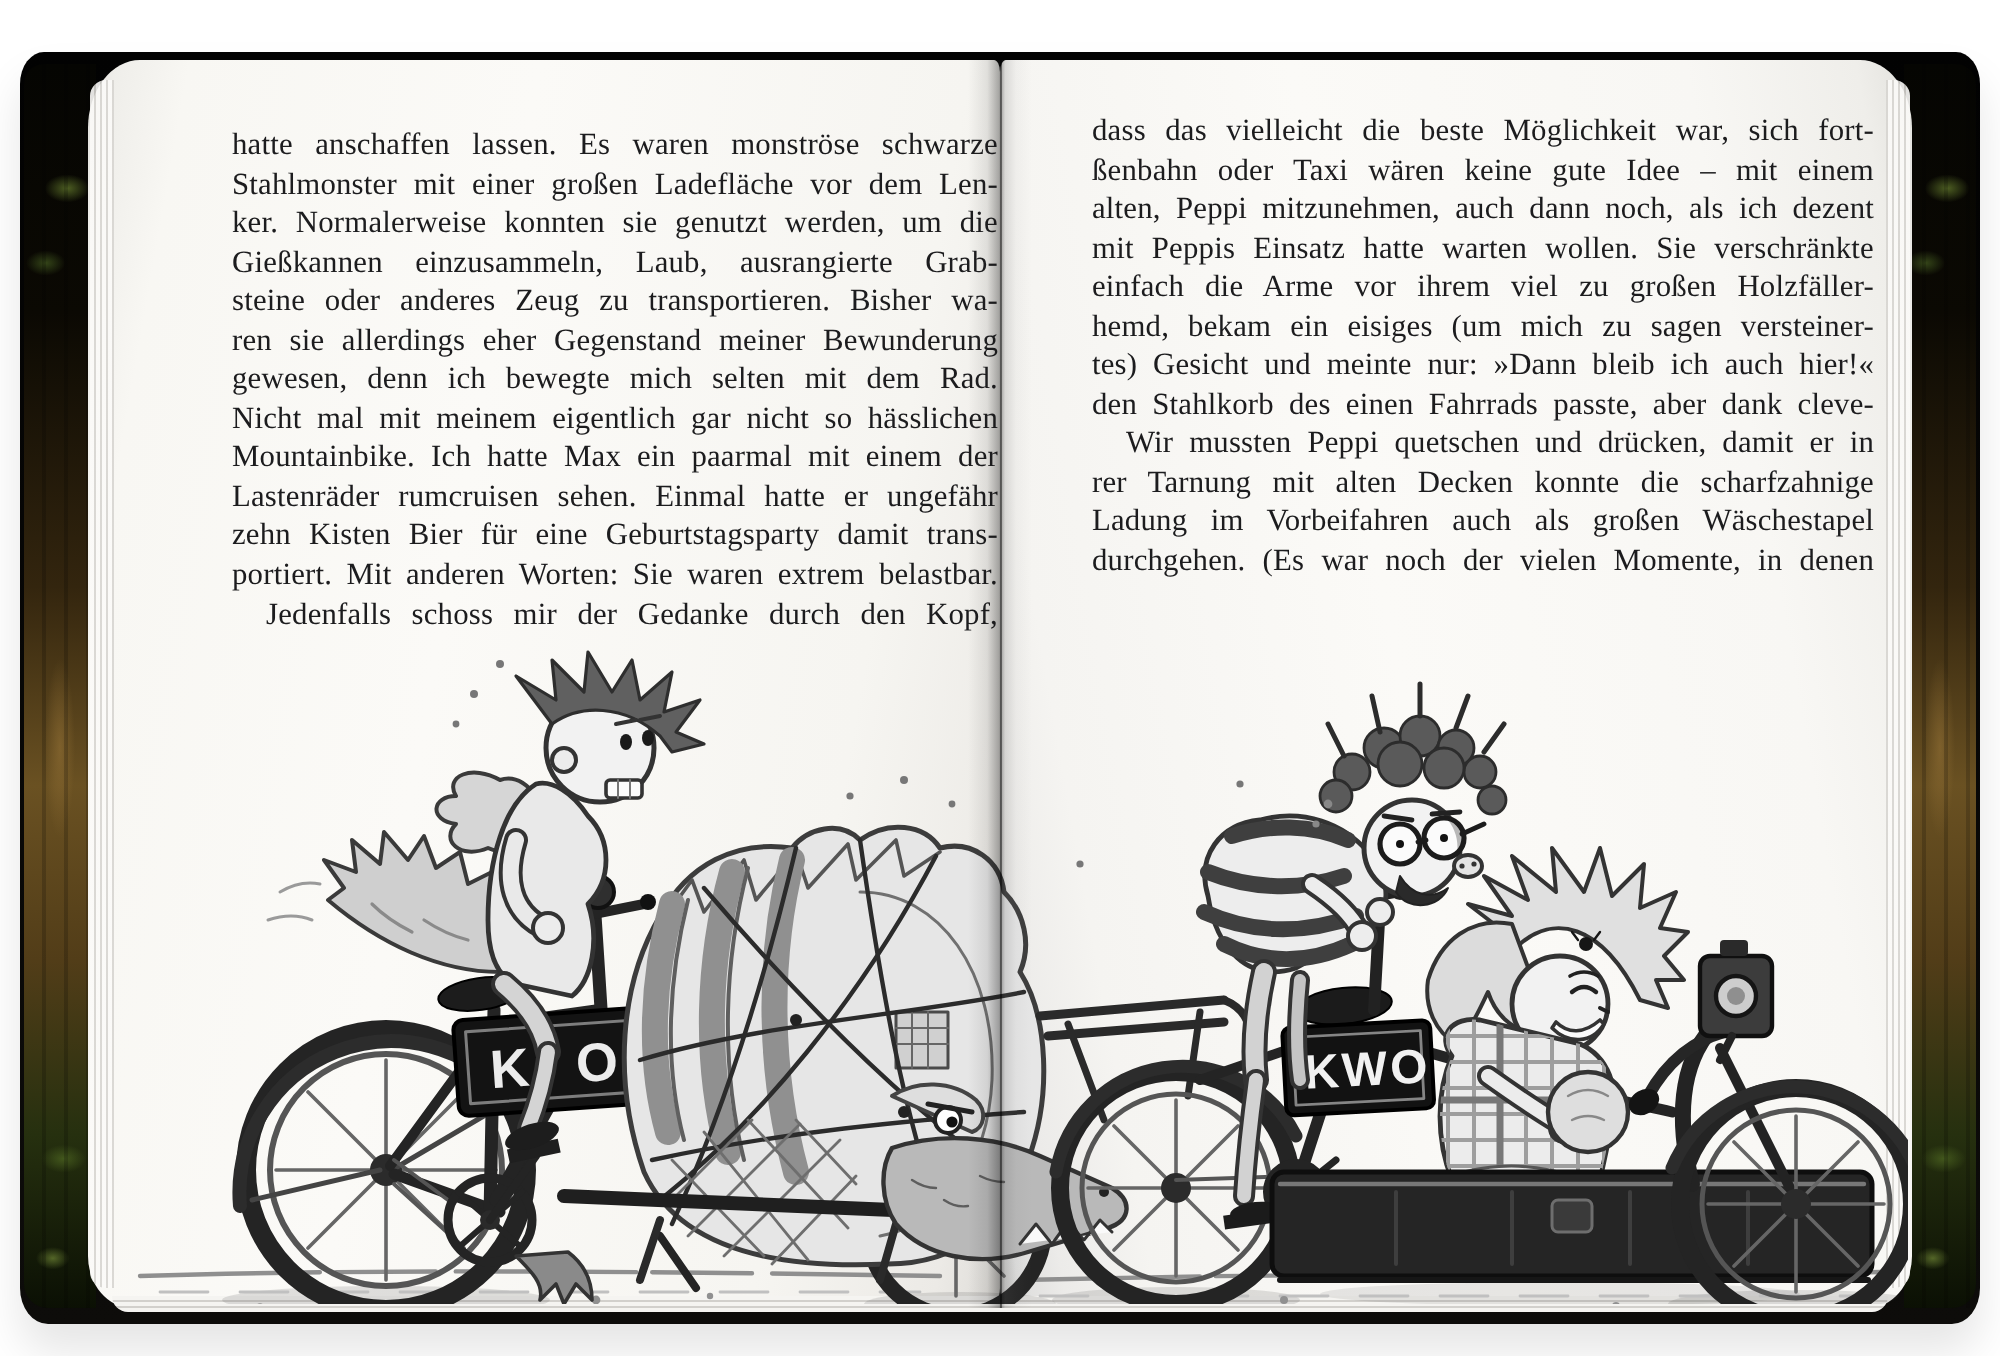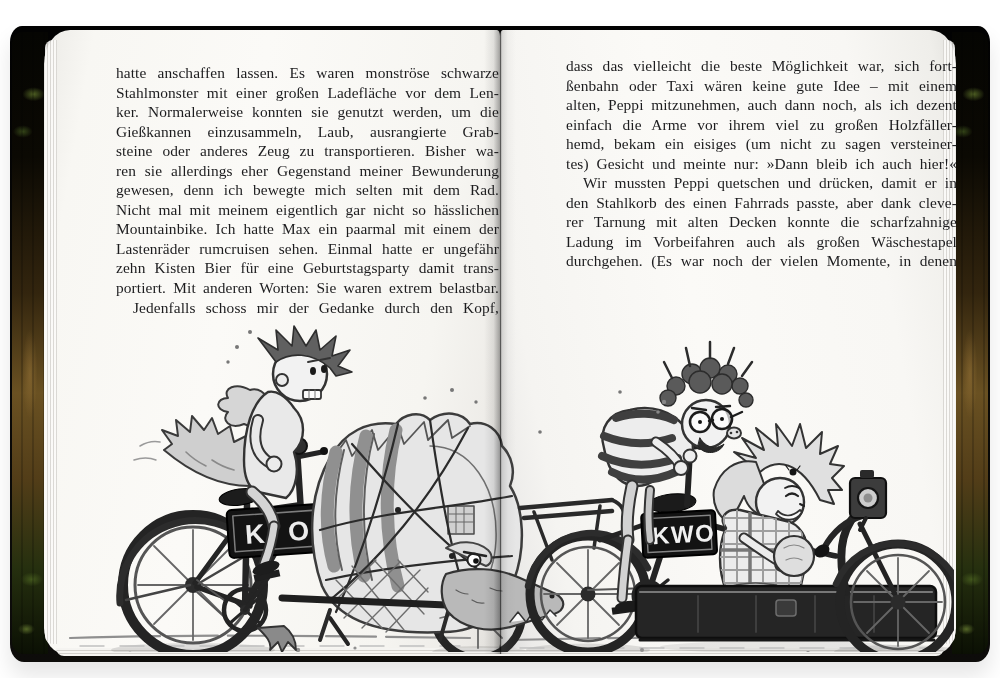--- a/index.html
+++ b/index.html
@@ -41,21 +41,21 @@
   .gutter { position:absolute; left:484px; top:30px; width:32px; height:624px; z-index:7; pointer-events:none;
     background:linear-gradient(to right, rgba(40,40,40,0) 0%, rgba(40,40,40,0.10) 30%, rgba(20,20,20,0.34) 48%,
                rgba(20,20,20,0.42) 50%, rgba(90,90,90,0.18) 58%, rgba(120,120,120,0.06) 75%, rgba(0,0,0,0) 100%); }
   .gutter::after { content:""; position:absolute; left:50%; top:0; width:1px; height:100%; background:rgba(0,0,0,0.45); }
 
   .textblock { position:absolute; z-index:6; font-family:"Liberation Serif","DejaVu Serif",serif;
                font-size:15.4px; color:#1c1c1e; letter-spacing:0.1px; }
   .textblock .line { height:19.55px; line-height:19.55px; text-align:justify; text-align-last:justify; white-space:nowrap; }
   .textblock .line.indent { text-indent:17px; }
   .text-left  { left:116px; top:63px; width:383px; }
-  .text-right { left:566px; top:56px; width:391px; }
+  .text-right { left:546px; top:56px; width:391px; }
 </style>
 </head>
 <body>
 
 <div class="scene">
 
   <div class="cover"></div>
   <div class="cover-art left"></div>
   <div class="cover-art right"></div>
 
@@ -375,23 +375,24 @@
     <div class="line">Lastenräder rumcruisen sehen. Einmal hatte er ungefähr</div>
     <div class="line">zehn Kisten Bier für eine Geburtstagsparty damit trans-</div>
     <div class="line">portiert. Mit anderen Worten: Sie waren extrem belastbar.</div>
     <div class="line indent">Jedenfalls schoss mir der Gedanke durch den Kopf,</div>
   </div>
 
   <div class="textblock text-right">
     <div class="line">dass das vielleicht die beste Möglichkeit war, sich fort-</div>
     <div class="line">ßenbahn oder Taxi wären keine gute Idee – mit einem</div>
     <div class="line">alten, Peppi mitzunehmen, auch dann noch, als ich dezent</div>
+    <div class="line">mit Peppis Einsatz hatte warten wollen. Sie verschränkte</div>
     <div class="line">einfach die Arme vor ihrem viel zu großen Holzfäller-</div>
-    <div class="line">hemd, bekam ein eisiges (um nicht zu sagen versteiner-</div>
+    <div class="line">hemd, bekam ein eisiges (um mich zu sagen versteiner-</div>
     <div class="line">tes) Gesicht und meinte nur: »Dann bleib ich auch hier!«</div>
+    <div class="line">den Stahlkorb des einen Fahrrads passte, aber dank cleve-</div>
     <div class="line indent">Wir mussten Peppi quetschen und drücken, damit er in</div>
-    <div class="line">den Stahlkorb des einen Fahrrads passte, aber dank cleve-</div>
     <div class="line">rer Tarnung mit alten Decken konnte die scharfzahnige</div>
     <div class="line">Ladung im Vorbeifahren auch als großen Wäschestapel</div>
     <div class="line">durchgehen. (Es war noch der vielen Momente, in denen</div>
   </div>
 
 </div>
 
 </body></html>

